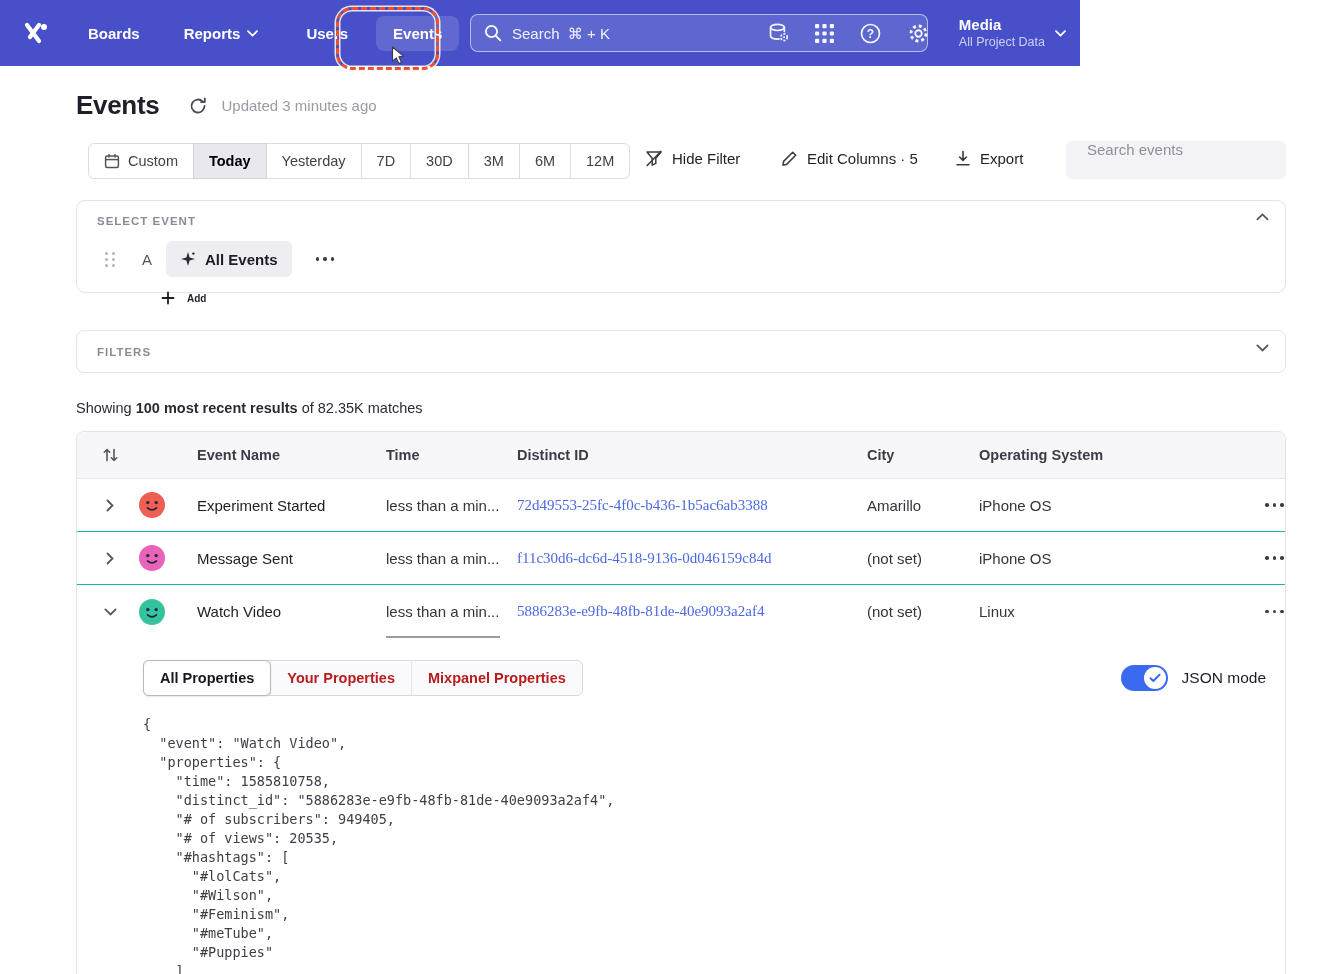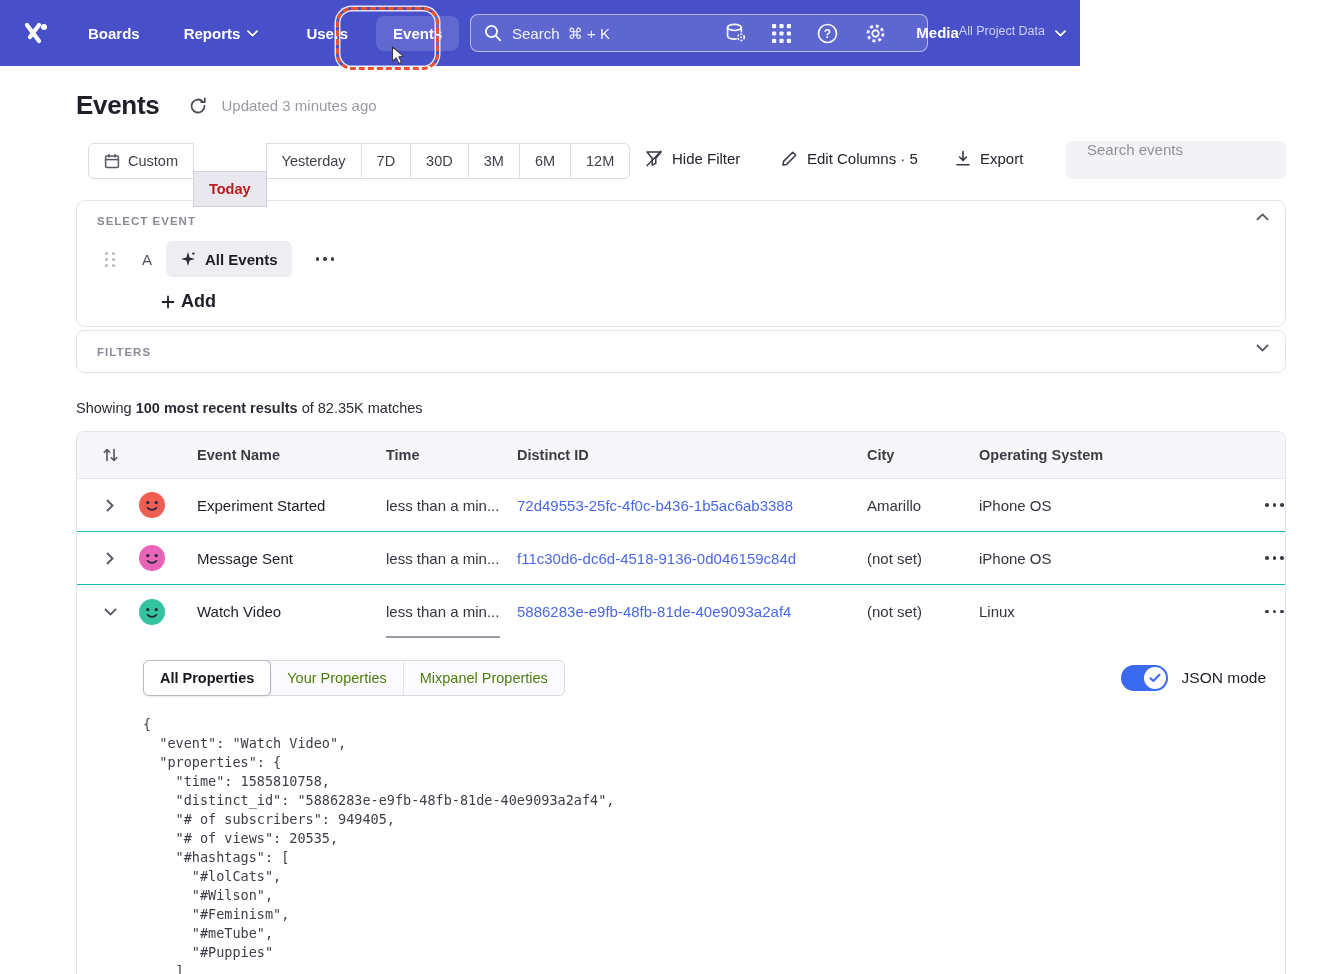--- a/index.html
+++ b/index.html
@@ -37,21 +37,21 @@
     flex:1; background:transparent; border:none; outline:none;
     color:#fde047; font-size:15px; font-family:"Liberation Sans",sans-serif;
   }
   .nav-search input::placeholder { color:rgba(255,255,255,0.92); }
   .nav-right {
     position:absolute; right:14px; top:0; height:66px;
     display:flex; align-items:center; gap:25px;
   }
   .nav-icon-btn { cursor:pointer; opacity:0.95; }
   .project-switcher { display:flex; align-items:center; gap:10px; cursor:pointer; margin-left:4px; }
-  .project-texts { display:flex; flex-direction:row; line-height:1.25; }
+  .project-texts { display:flex; flex-direction:column; line-height:1.25; }
   .project-name { font-size:15px; font-weight:700; color:#fff; }
   .project-subtitle { font-size:12.5px; color:#ccd1f3; }
 
   
   .click-annotation {
     position:absolute; left:336px; top:7px; width:103px; height:63px;
     border:3px dashed #f1502c; border-radius:16px; pointer-events:none;
     box-shadow:0 0 0 1.5px rgba(255,255,255,0.85), inset 0 0 0 1.5px rgba(255,255,255,0.85);
     z-index:20;
   }
@@ -65,21 +65,21 @@
 
   
   .date-group { position:absolute; left:76px; top:143px; display:flex; }
   .date-btn {
     height:36px; padding:0 15px; background:#fff; border:1px solid #dcdce6;
     font-size:14.5px; color:#3f3f4a; display:flex; align-items:center; gap:8px;
     margin-left:-1px; cursor:pointer; font-family:inherit; white-space:nowrap;
   }
   .date-btn:first-child { border-radius:6px 0 0 6px; margin-left:12px; }
   .date-btn:last-child { border-radius:0 6px 6px 0; }
-  .date-btn.active { background:#e8e8ee; color:#b91c1c; font-weight:700; border-color:#d2d2dc; z-index:1;margin-top:28px; }
+  .date-btn.active { background:#e8e8ee; color:#000000; font-weight:700; border-color:#d2d2dc; z-index:1; }
 
   .tool-btn {
     position:absolute; top:150px; display:flex; align-items:center; gap:9px;
     font-size:15px; font-weight:500; color:#23232e; cursor:pointer; background:none; border:none;
     font-family:inherit;
   }
   .hide-filter { left:645px; }
   .edit-columns { left:781px; }
   .export-btn { left:955px; }
   .search-events {
@@ -90,21 +90,21 @@
     flex:1; border:none; outline:none; background:transparent;
     font-size:15px; color:#3a3a44; font-family:inherit;
   }
   .search-events input::placeholder { color:#8f8f9a; }
 
   
   .card {
     position:absolute; left:76px; width:1210px; background:#fff;
     border:1px solid #e3e3ec; border-radius:8px;
   }
-  .card-select { top:200px; height:127px;border-radius:9px; }
+  .card-select { top:200px; height:93px;border-radius:9px; }
   .card-filters { top:330px; height:43px; display:flex; align-items:center; }
   .section-label {
     font-size:11.5px; font-weight:700; letter-spacing:1px; color:#8b8b97;
   }
   .card-select .section-label { position:absolute; left:20px; top:14px; }
   .card-filters .section-label { margin-left:20px; }
   .collapse-btn { position:absolute; right:16px; cursor:pointer; }
   .card-select .collapse-btn { top:12px; }
   .card-filters .collapse-btn { top:13px; }
 
@@ -113,22 +113,22 @@
   .drag-handle i { width:3px; height:3px; border-radius:50%; background:#b3b3bf; }
   .row-letter { margin-left:26px; font-size:15px; color:#55555f; width:12px; }
   .event-chip {
     margin-left:12px; height:36px; background:#ededf2; border-radius:6px;
     display:flex; align-items:center; gap:9px; padding:0 14px; cursor:pointer;
   }
   .event-chip-label { font-size:15px; font-weight:700; color:#1d1d27; }
   .more-btn { margin-left:18px; cursor:pointer; padding:6px; display:flex; gap:4px; }
   .more-btn i, .row-more i { width:3.5px; height:3.5px; border-radius:50%; background:#3c3c46; display:block; }
   .add-btn {
-    position:absolute; left:84px; top:90px; display:flex; align-items:center; gap:6px;
-    font-size:18px; font-weight:600; color:#1e1e28; cursor:pointer; background:none; border:none;
+    position:absolute; left:84px; top:90px; display:flex; align-items:center; gap:12px;
+    font-size:10px; font-weight:600; color:#1e1e28; cursor:pointer; background:none; border:none;
     font-family:inherit;
   }
 
   
   .results-line { position:absolute; left:76px; top:400px; font-size:14.5px; color:#2b2b35; }
   .results-line b { font-weight:700; }
 
   
   .table-card {
     position:absolute; left:76px; top:431px; width:1210px; background:#fff;
@@ -141,35 +141,35 @@
   .thead {
     height:47px; background:#f7f7fa; border-bottom:1px solid #e7e7ee;
     border-radius:8px 8px 0 0; font-size:14.5px; font-weight:600; color:#3c3c46;
   }
   .trow { height:53px; border-bottom:1px solid #14b8a6; font-size:15px; color:#34343e; background:#fff; }
   .trow.expanded { border-bottom:none; }
   .row-chevron { justify-self:center; margin-left:16px; cursor:pointer; }
   .sort-icon { justify-self:center; margin-left:16px; cursor:pointer; }
   .avatar { justify-self:start; margin-left:12px; }
   .cell-name { color:#1d1d27; }
-  .cell-link { color:#4a68e6; cursor:pointer; text-decoration:none; }
+  .cell-link { color:#4a68e6; cursor:pointer; text-decoration:none;font-family:Liberation Serif, serif; }
   .row-more { justify-self:start; margin-left:66px; display:flex; gap:4px; cursor:pointer; padding:6px; }
   .time-underline {
     position:absolute; left:309px; top:204px; width:114px; height:2px; background:#9b9ba8;
   }
 
   
   .detail { position:relative; padding:22px 0 60px 66px; background:#fff; }
   .seg {
     display:inline-flex; border:1px solid #d9d9e2; border-radius:6px; height:36px;
     background:#fbfbfd; align-items:stretch;
   }
   .seg-item {
     padding:0 16px; display:flex; align-items:center; font-size:14.5px;
-    color:#4d7c0f; cursor:pointer; border-left:1px solid #e4e4eb; white-space:nowrap;
+    color:#b91c1c; cursor:pointer; border-left:1px solid #e4e4eb; white-space:nowrap;font-weight:bold;
   }
   .seg-item:first-child { border-left:none; }
   .seg-item.active {
     background:#fff; color:#17171f; font-weight:700;
     border:1px solid #b9b9c6; border-radius:6px; margin:-1px; z-index:1;
     box-shadow:0 1px 2px rgba(20,20,40,0.10);
   }
   .json-mode-row {
     position:absolute; top:233px; right:19px; display:flex; align-items:center; gap:14px;
   }

